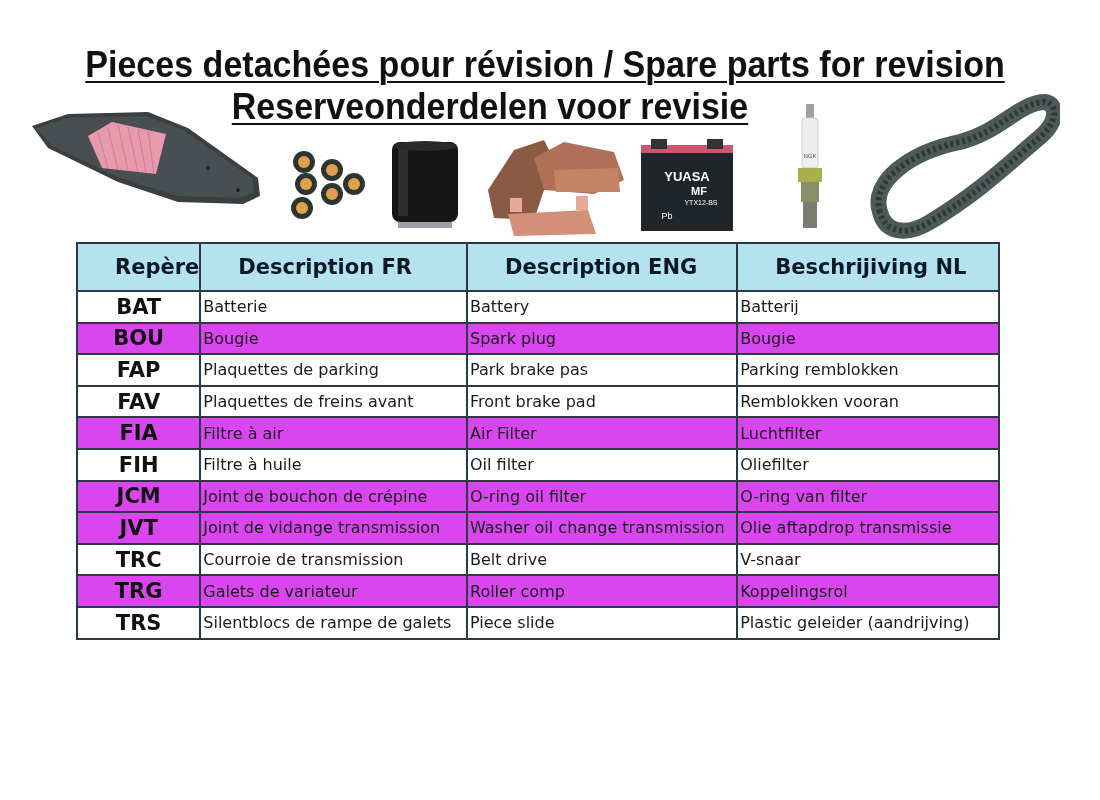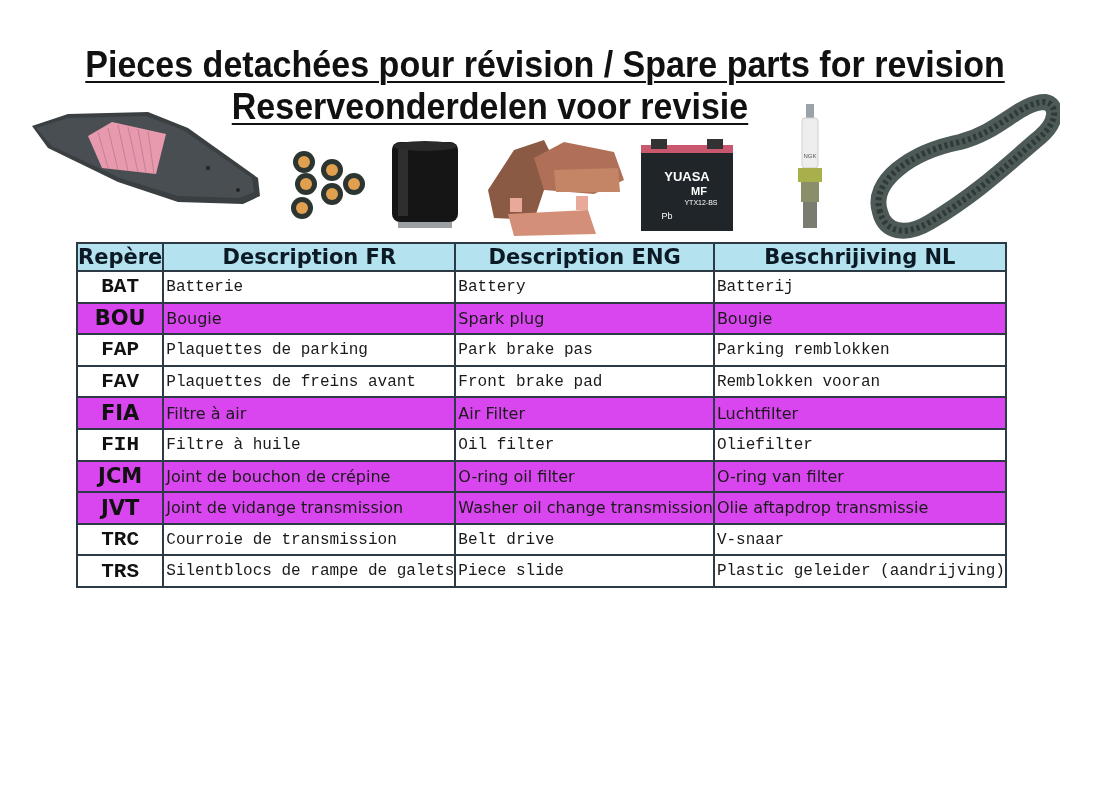--- a/index.html
+++ b/index.html
@@ -25,27 +25,28 @@
     .belt { left: 870px; top: 92px; width: 190px; height: 148px; }
 
     table.parts {
       position: absolute; left: 76px; top: 242px; width: 924px;
       border-collapse: collapse; font-family: "DejaVu Sans", sans-serif;
     }
     table.parts th, table.parts td {
       border: 2px solid #2b3a45; height: 31.6px; padding: 0; box-sizing: border-box;
     }
     table.parts th {
-      background: #b4e2ef; font-weight: bold; font-size: 21px; color: #0c1a26; text-align: center;
-      height: 28px;
+      background: #b4e2ef; font-weight: bold; font-size: 21px; color: #0c1a26; text-align: left;
+      height: 48px;
+      padding-left: 37px;
     }
     table.parts td { font-size: 16px; color: #1a1a1a; padding-left: 2px; white-space: nowrap; }
     table.parts td.code { font-weight: bold; font-size: 21px; text-align: center; padding-left: 0; color: #111; }
     table.parts tr.alt td { background: #d946ef; }
-    table.parts tr.plain td { background: #ffffff; font-family: Liberation Mono, monospace; }
+    table.parts tr.plain td { background: #ffffff; }
     col.c0 { width: 98px; } col.c1 { width: 274px; } col.c2 { width: 276px; } col.c3 { width: 276px; }
   </style>
 </head>
 <body>
 
 <div class="title1">Pieces detachées pour révision / Spare parts for revision</div>
 <div class="title2">Reserveonderdelen voor revisie</div>
 
 <svg class="img airfilter" viewBox="0 0 236 100">
   <path d="M4,18 L40,6 L120,4 L160,20 L230,70 L232,88 L215,96 L150,94 L90,74 L20,40 Z" fill="#3a3f42"></path>
@@ -184,20 +185,26 @@
       <td>Joint de vidange transmission</td>
       <td>Washer oil change transmission</td>
       <td>Olie aftapdrop transmissie</td>
     </tr>
     <tr class="plain">
       <td class="code">TRC</td>
       <td>Courroie de transmission</td>
       <td>Belt drive</td>
       <td>V-snaar</td>
     </tr>
+    <tr class="alt">
+      <td class="code">TRG</td>
+      <td>Galets de variateur</td>
+      <td>Roller comp</td>
+      <td>Koppelingsrol</td>
+    </tr>
     <tr class="plain">
       <td class="code">TRS</td>
       <td>Silentblocs de rampe de galets</td>
       <td>Piece slide</td>
       <td>Plastic geleider (aandrijving)</td>
     </tr>
   </tbody>
 </table>
 
 </body></html>

